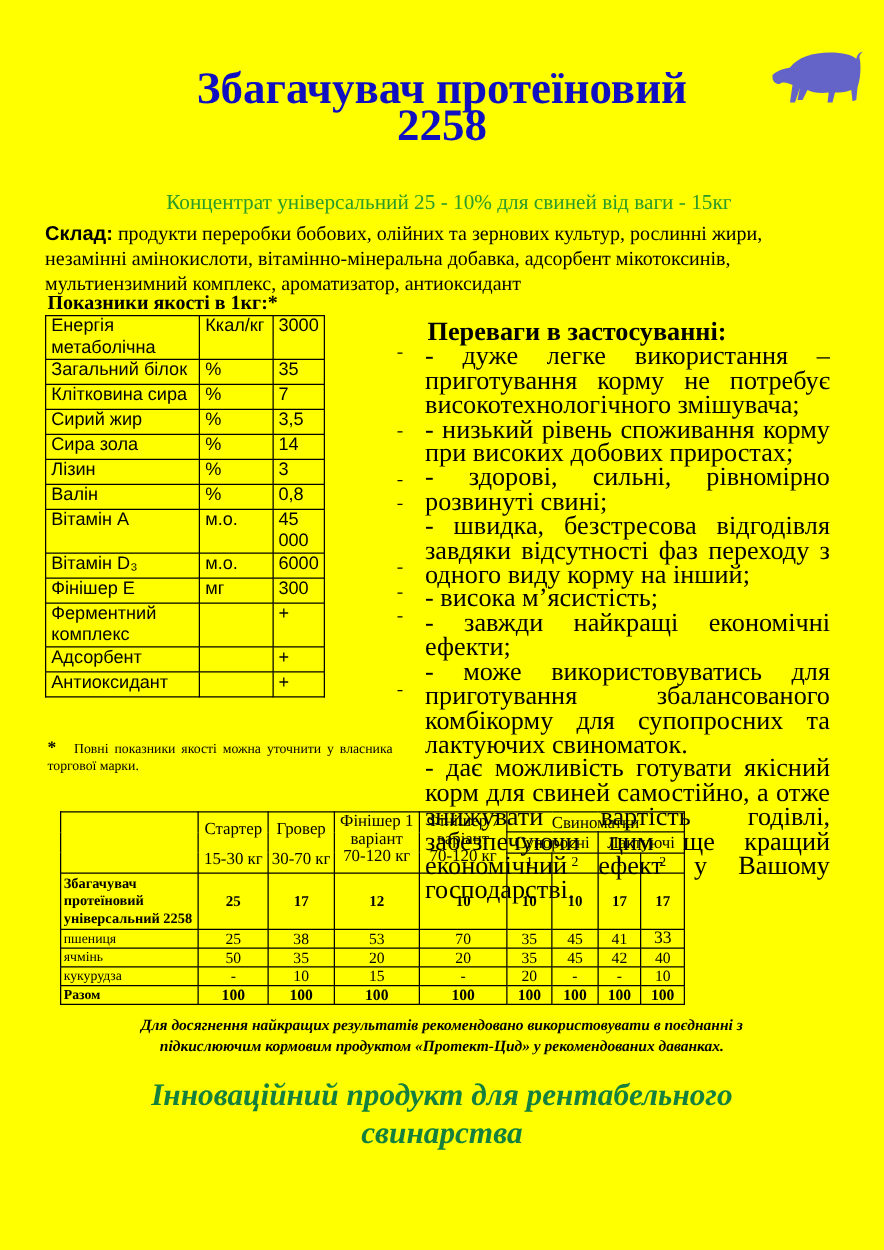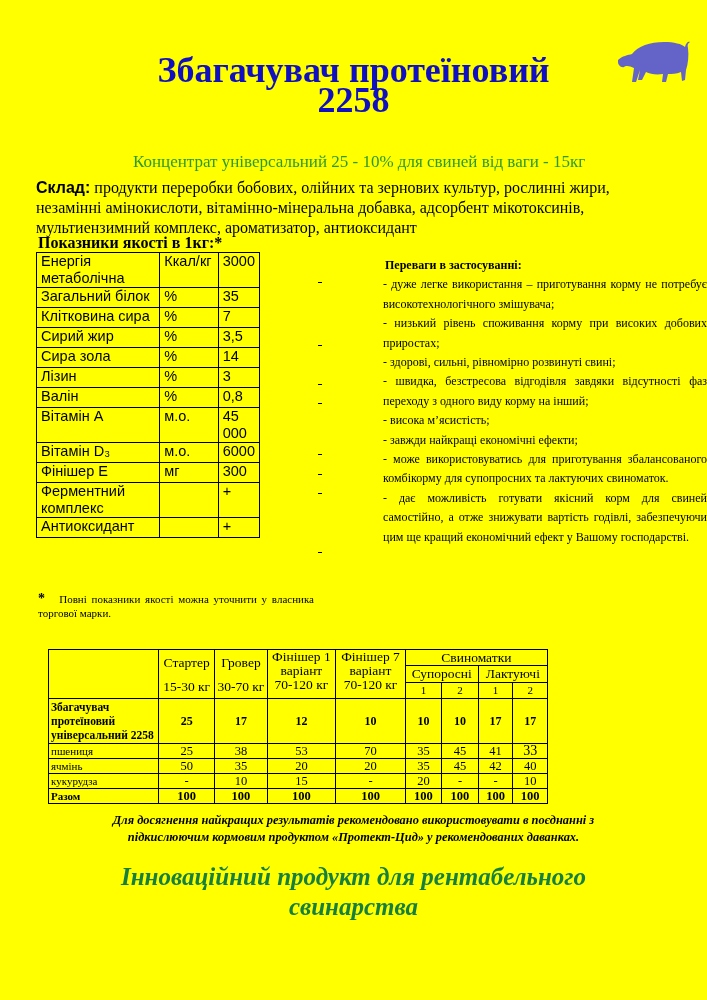--- a/index.html
+++ b/index.html
@@ -15,21 +15,21 @@
   .qhead{left:38px;top:234px;font-weight:bold;font-size:16px;}
   table{border-collapse:collapse;}
   .qtable{left:36px;top:252px;width:224px;font-family:"Liberation Sans",sans-serif;font-size:14.5px;}
   .qtable td{border:1px solid #000;padding:0 4px;height:19px;line-height:17px;vertical-align:top;}
   .qtable td.c{text-align:left;}
   .qtable td.name{width:133px;}
   .qtable td.unit{width:62px;}
   .dash{position:absolute;left:318px;width:4px;height:1px;background:#000;}
   .note{left:38px;top:592px;width:276px;font-size:11px;line-height:14px;text-align:justify;}
   .note .star{font-size:14px;font-weight:bold;}
-  .adv{left:340px;top:256px;width:324px;font-size:12px;line-height:19.4px;text-align:justify;margin-left:43px;}
+  .adv{left:340px;top:256px;width:324px;font-size:21px;line-height:19.4px;text-align:justify;}
   .adv .h{font-weight:bold;padding-left:2px;}
   .adv p{margin:0;}
   .mtable{left:36px;top:649px;width:500px;font-size:13px;margin-left:12px;}
   .mtable td{border:1px solid #000;text-align:center;padding:0 2px;line-height:14px;}
   .mtable td.l{text-align:left;font-size:11px;}
   .mtable .b td{font-weight:bold;}
   .mtable .hdr{vertical-align:top;font-size:13.5px;}
   .footnote{left:0;top:812px;width:707px;text-align:center;font-style:italic;font-weight:bold;font-size:12.4px;line-height:17px;}
   .slogan{left:0;top:862px;width:707px;text-align:center;color:#15803d;font-style:italic;font-weight:bold;font-size:25px;line-height:30px;}
 </style>
@@ -97,20 +97,25 @@
         <td class="unit c">м.о.</td>
         <td class="c">6000</td>
       </tr>
       <tr>
         <td class="name">Фінішер Е</td>
         <td class="unit c">мг</td>
         <td class="c">300</td>
       </tr>
       <tr>
         <td class="name">Ферментний комплекс</td>
+        <td class="unit c"></td>
+        <td class="c">+</td>
+      </tr>
+      <tr>
+        <td class="name">Адсорбент</td>
         <td class="unit c"></td>
         <td class="c">+</td>
       </tr>
       <tr>
         <td class="name">Антиоксидант</td>
         <td class="unit c"></td>
         <td class="c">+</td>
       </tr>
     </tbody>
 </table>

